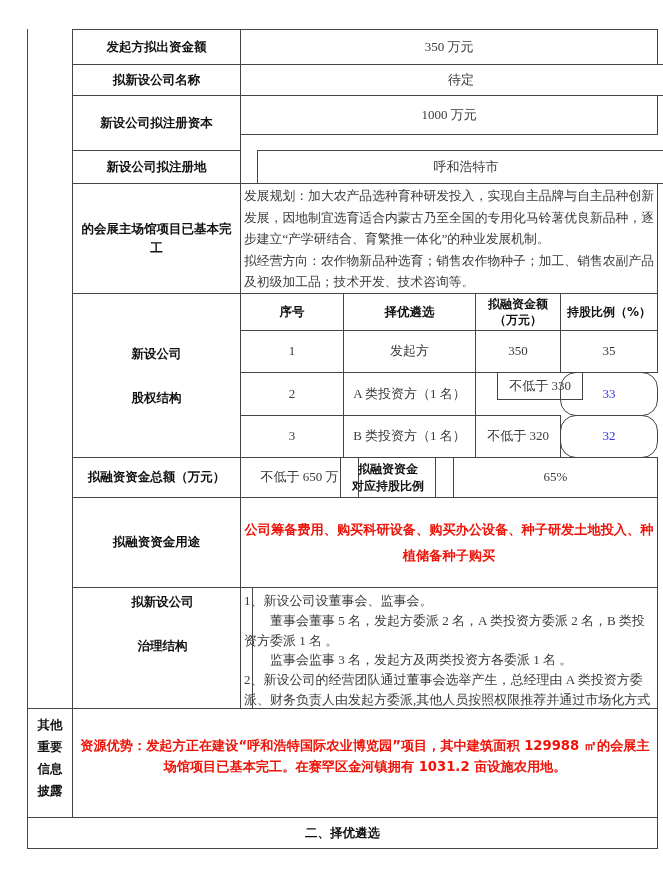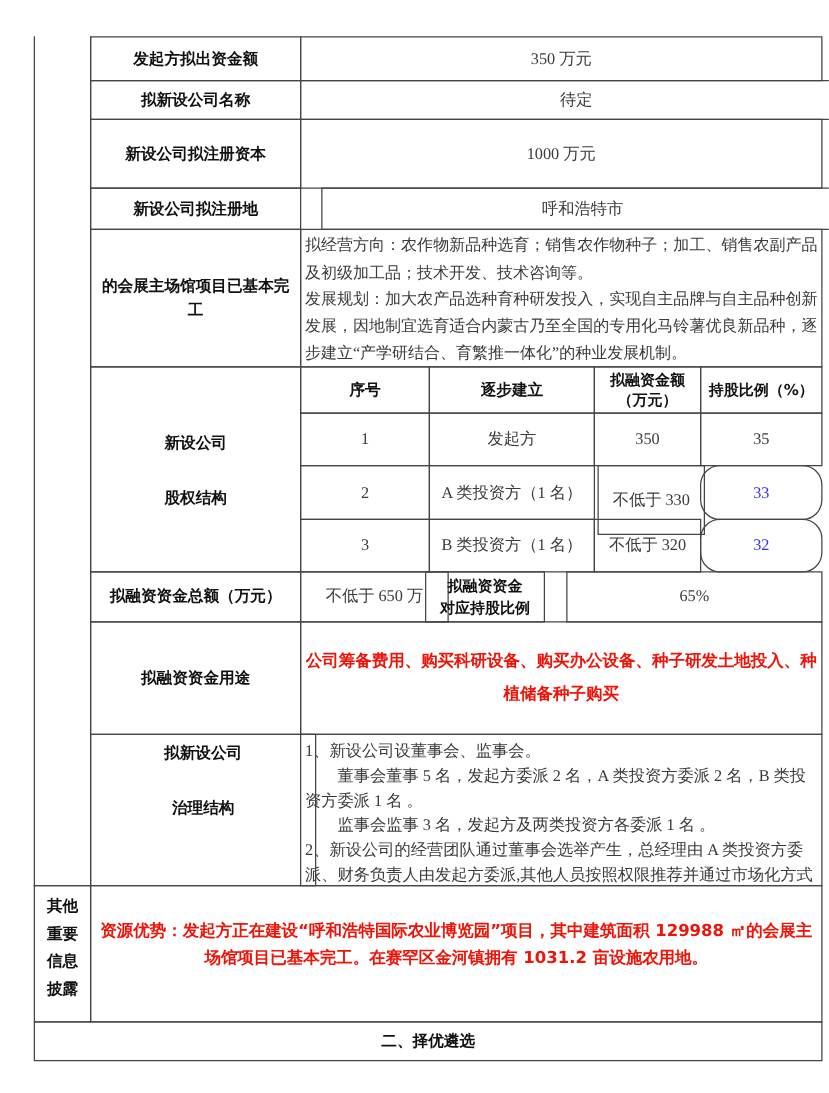--- a/index.html
+++ b/index.html
@@ -47,49 +47,49 @@
 
 <div class="cell noTop" style="left:27px;top:29px;width:46px;height:680px;"></div>
 
 <div class="cell lbl" style="left:72px;top:29px;width:169px;height:36px;">发起方拟出资金额</div>
 <div class="cell val" style="left:240px;top:29px;width:418px;height:36px;">350 万元</div>
 
 <div class="cell lbl" style="left:72px;top:64px;width:169px;height:32px;">拟新设公司名称</div>
 <div class="cell val" style="left:240px;top:64px;width:442px;height:32px;">待定</div>
 
 <div class="cell lbl" style="left:72px;top:95px;width:169px;height:56px;">新设公司拟注册资本</div>
-<div class="cell val" style="left:240px;top:95px;width:418px;height:56px;">1000 万元</div>
+<div class="cell val" style="left:240px;top:95px;width:418px;height:40px;">1000 万元</div>
 
 <div class="cell lbl" style="left:72px;top:150px;width:169px;height:34px;">新设公司拟注册地</div>
 <div class="cell val" style="left:257px;top:150px;width:418px;height:34px;">呼和浩特市</div>
 
 <div class="cell lbl" style="left:72px;top:183px;width:169px;height:111px;padding:0 6px;">的会展主场馆项目已基本完工</div>
 <div class="cell val bizplan" style="left:240px;top:183px;width:418px;height:111px;">
+  <span style="display:block;">发展规划：加大农产品选种育种研发投入，实现自主品牌与自主品种创新发展，因地制宜选育适合内蒙古乃至全国的专用化马铃薯优良新品种，逐步建立“产学研结合、育繁推一体化”的种业发展机制。</span>
   <span style="display:block;">拟经营方向：农作物新品种选育；销售农作物种子；加工、销售农副产品及初级加工品；技术开发、技术咨询等。</span>
-  <span style="display:block;">发展规划：加大农产品选种育种研发投入，实现自主品牌与自主品种创新发展，因地制宜选育适合内蒙古乃至全国的专用化马铃薯优良新品种，逐步建立“产学研结合、育繁推一体化”的种业发展机制。</span>
 </div>
 
 <div class="cell lbl preline equity-label" style="left:72px;top:293px;width:169px;height:165px;">新设公司
 
 股权结构</div>
 
 <div class="cell lbl" style="left:240px;top:293px;width:104px;height:38px;">序号</div>
-<div class="cell lbl" style="left:343px;top:293px;width:133px;height:38px;">逐步建立</div>
+<div class="cell lbl" style="left:343px;top:293px;width:133px;height:38px;">择优遴选</div>
 <div class="cell lbl preline small-h" style="left:475px;top:293px;width:86px;height:38px;">拟融资金额
 （万元）</div>
 <div class="cell lbl small-h" style="left:560px;top:293px;width:98px;height:38px;">持股比例（%）</div>
 
 <div class="cell val" style="left:240px;top:330px;width:104px;height:43px;">1</div>
 <div class="cell val" style="left:343px;top:330px;width:133px;height:43px;">发起方</div>
 <div class="cell val" style="left:475px;top:330px;width:86px;height:43px;">350</div>
 <div class="cell val" style="left:560px;top:330px;width:98px;height:43px;">35</div>
 
 <div class="cell val" style="left:240px;top:372px;width:104px;height:44px;">2</div>
 <div class="cell val" style="left:343px;top:372px;width:133px;height:44px;">A 类投资方（1 名）</div>
-<div class="cell val" style="left:478px;top:372px;width:86px;height:56px;">不低于 330</div>
+<div class="cell val" style="left:497px;top:372px;width:86px;height:28px;">不低于 330</div>
 <div class="cell val blue" style="left:560px;top:372px;width:98px;height:44px;">33</div>
 
 <div class="cell val" style="left:240px;top:415px;width:104px;height:43px;">3</div>
 <div class="cell val" style="left:343px;top:415px;width:133px;height:43px;">B 类投资方（1 名）</div>
 <div class="cell val" style="left:475px;top:415px;width:86px;height:43px;">不低于 320</div>
 <div class="cell val blue" style="left:560px;top:415px;width:98px;height:43px;">32</div>
 
 <div class="cell lbl" style="left:72px;top:457px;width:169px;height:41px;">拟融资资金总额（万元）</div>
 <div class="cell val" style="left:240px;top:457px;width:119px;height:41px;">不低于 650 万</div>
 <div class="cell lbl preline small-h" style="left:340px;top:457px;width:96px;height:41px;line-height:17px;">拟融资资金

